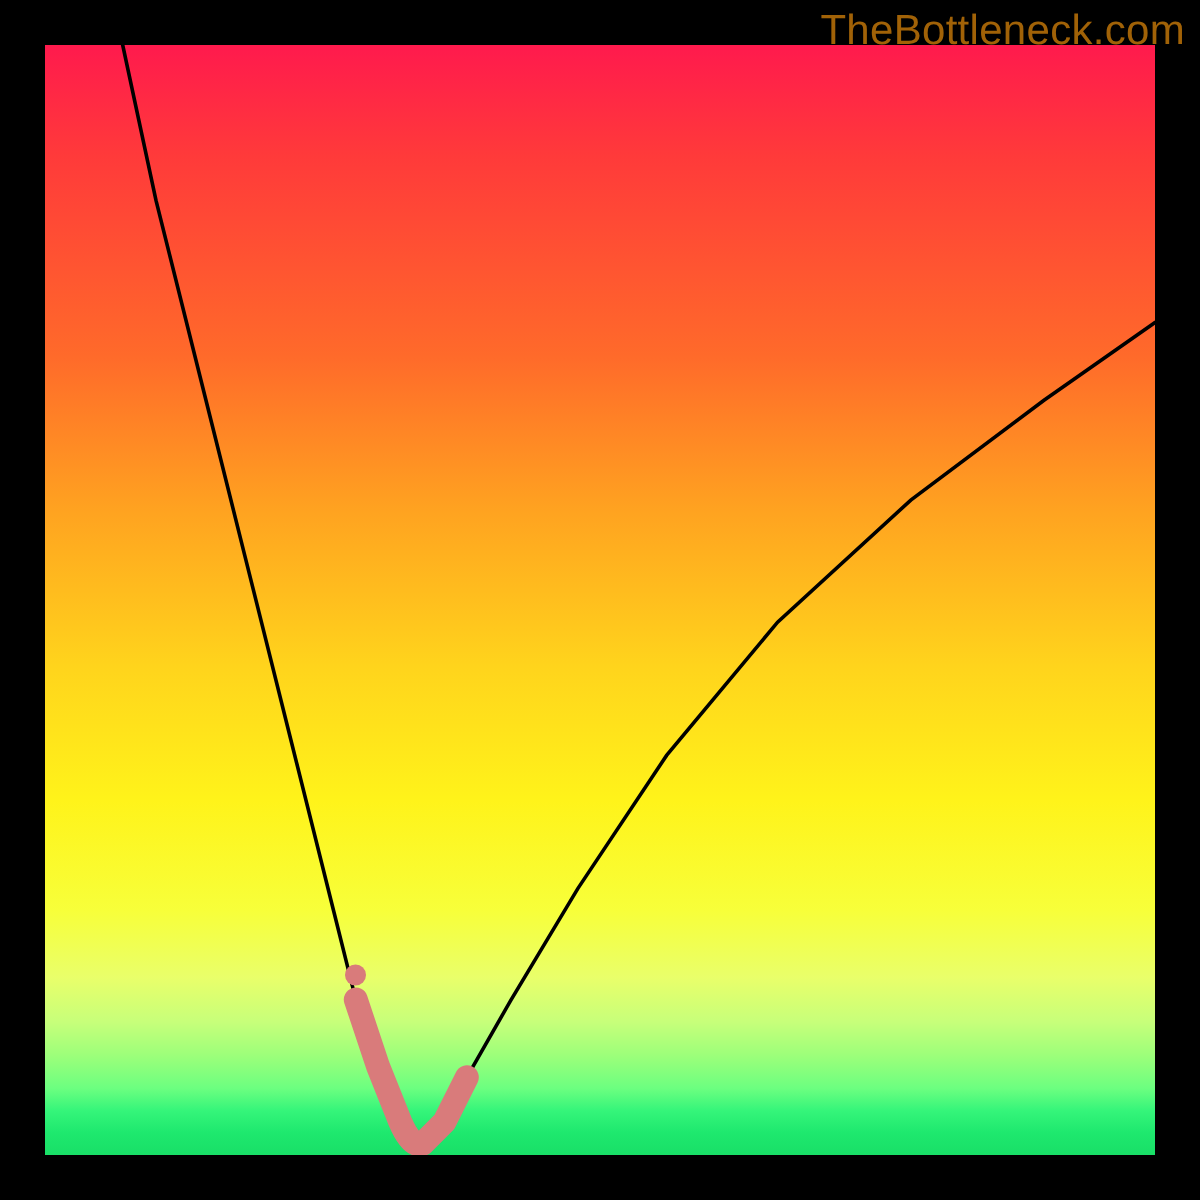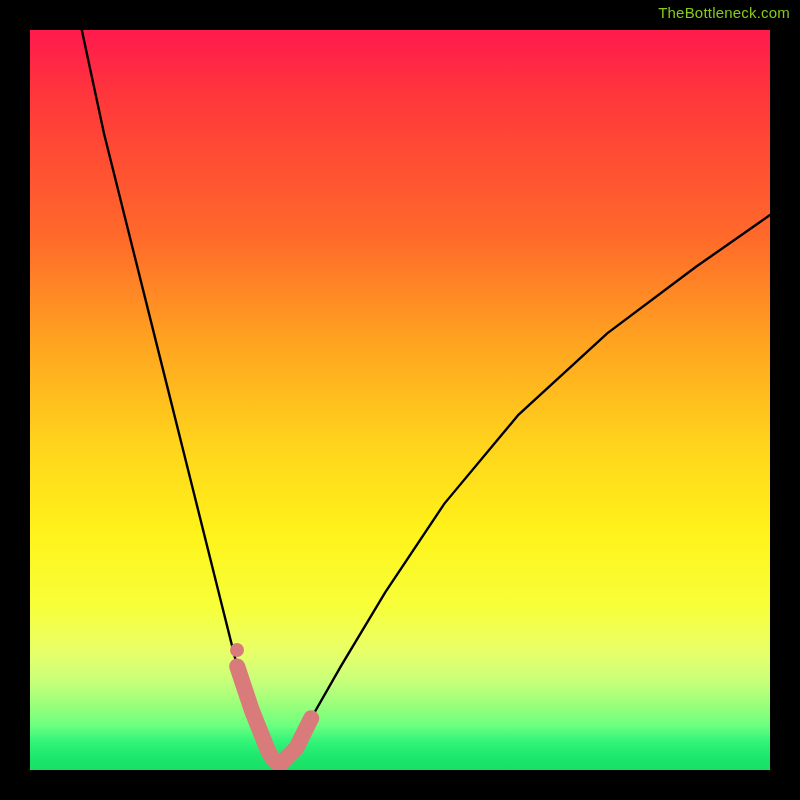--- a/index.html
+++ b/index.html
@@ -47,22 +47,22 @@
     );
   }
   .curve-svg {
     position: absolute;
     inset: 0;
   }
   .watermark {
     position: absolute;
     top: 4px;
     right: 10px;
-    color: #84cc16;
-    font-size: 15px;
+    color: #a16207;
+    font-size: 28px;
     letter-spacing: 0.2px;
     pointer-events: none;
   }
 </style>
 </head>
 <body>
 
 <div class="frame">
   <div class="plot-area">
     <div class="gradient"></div>

